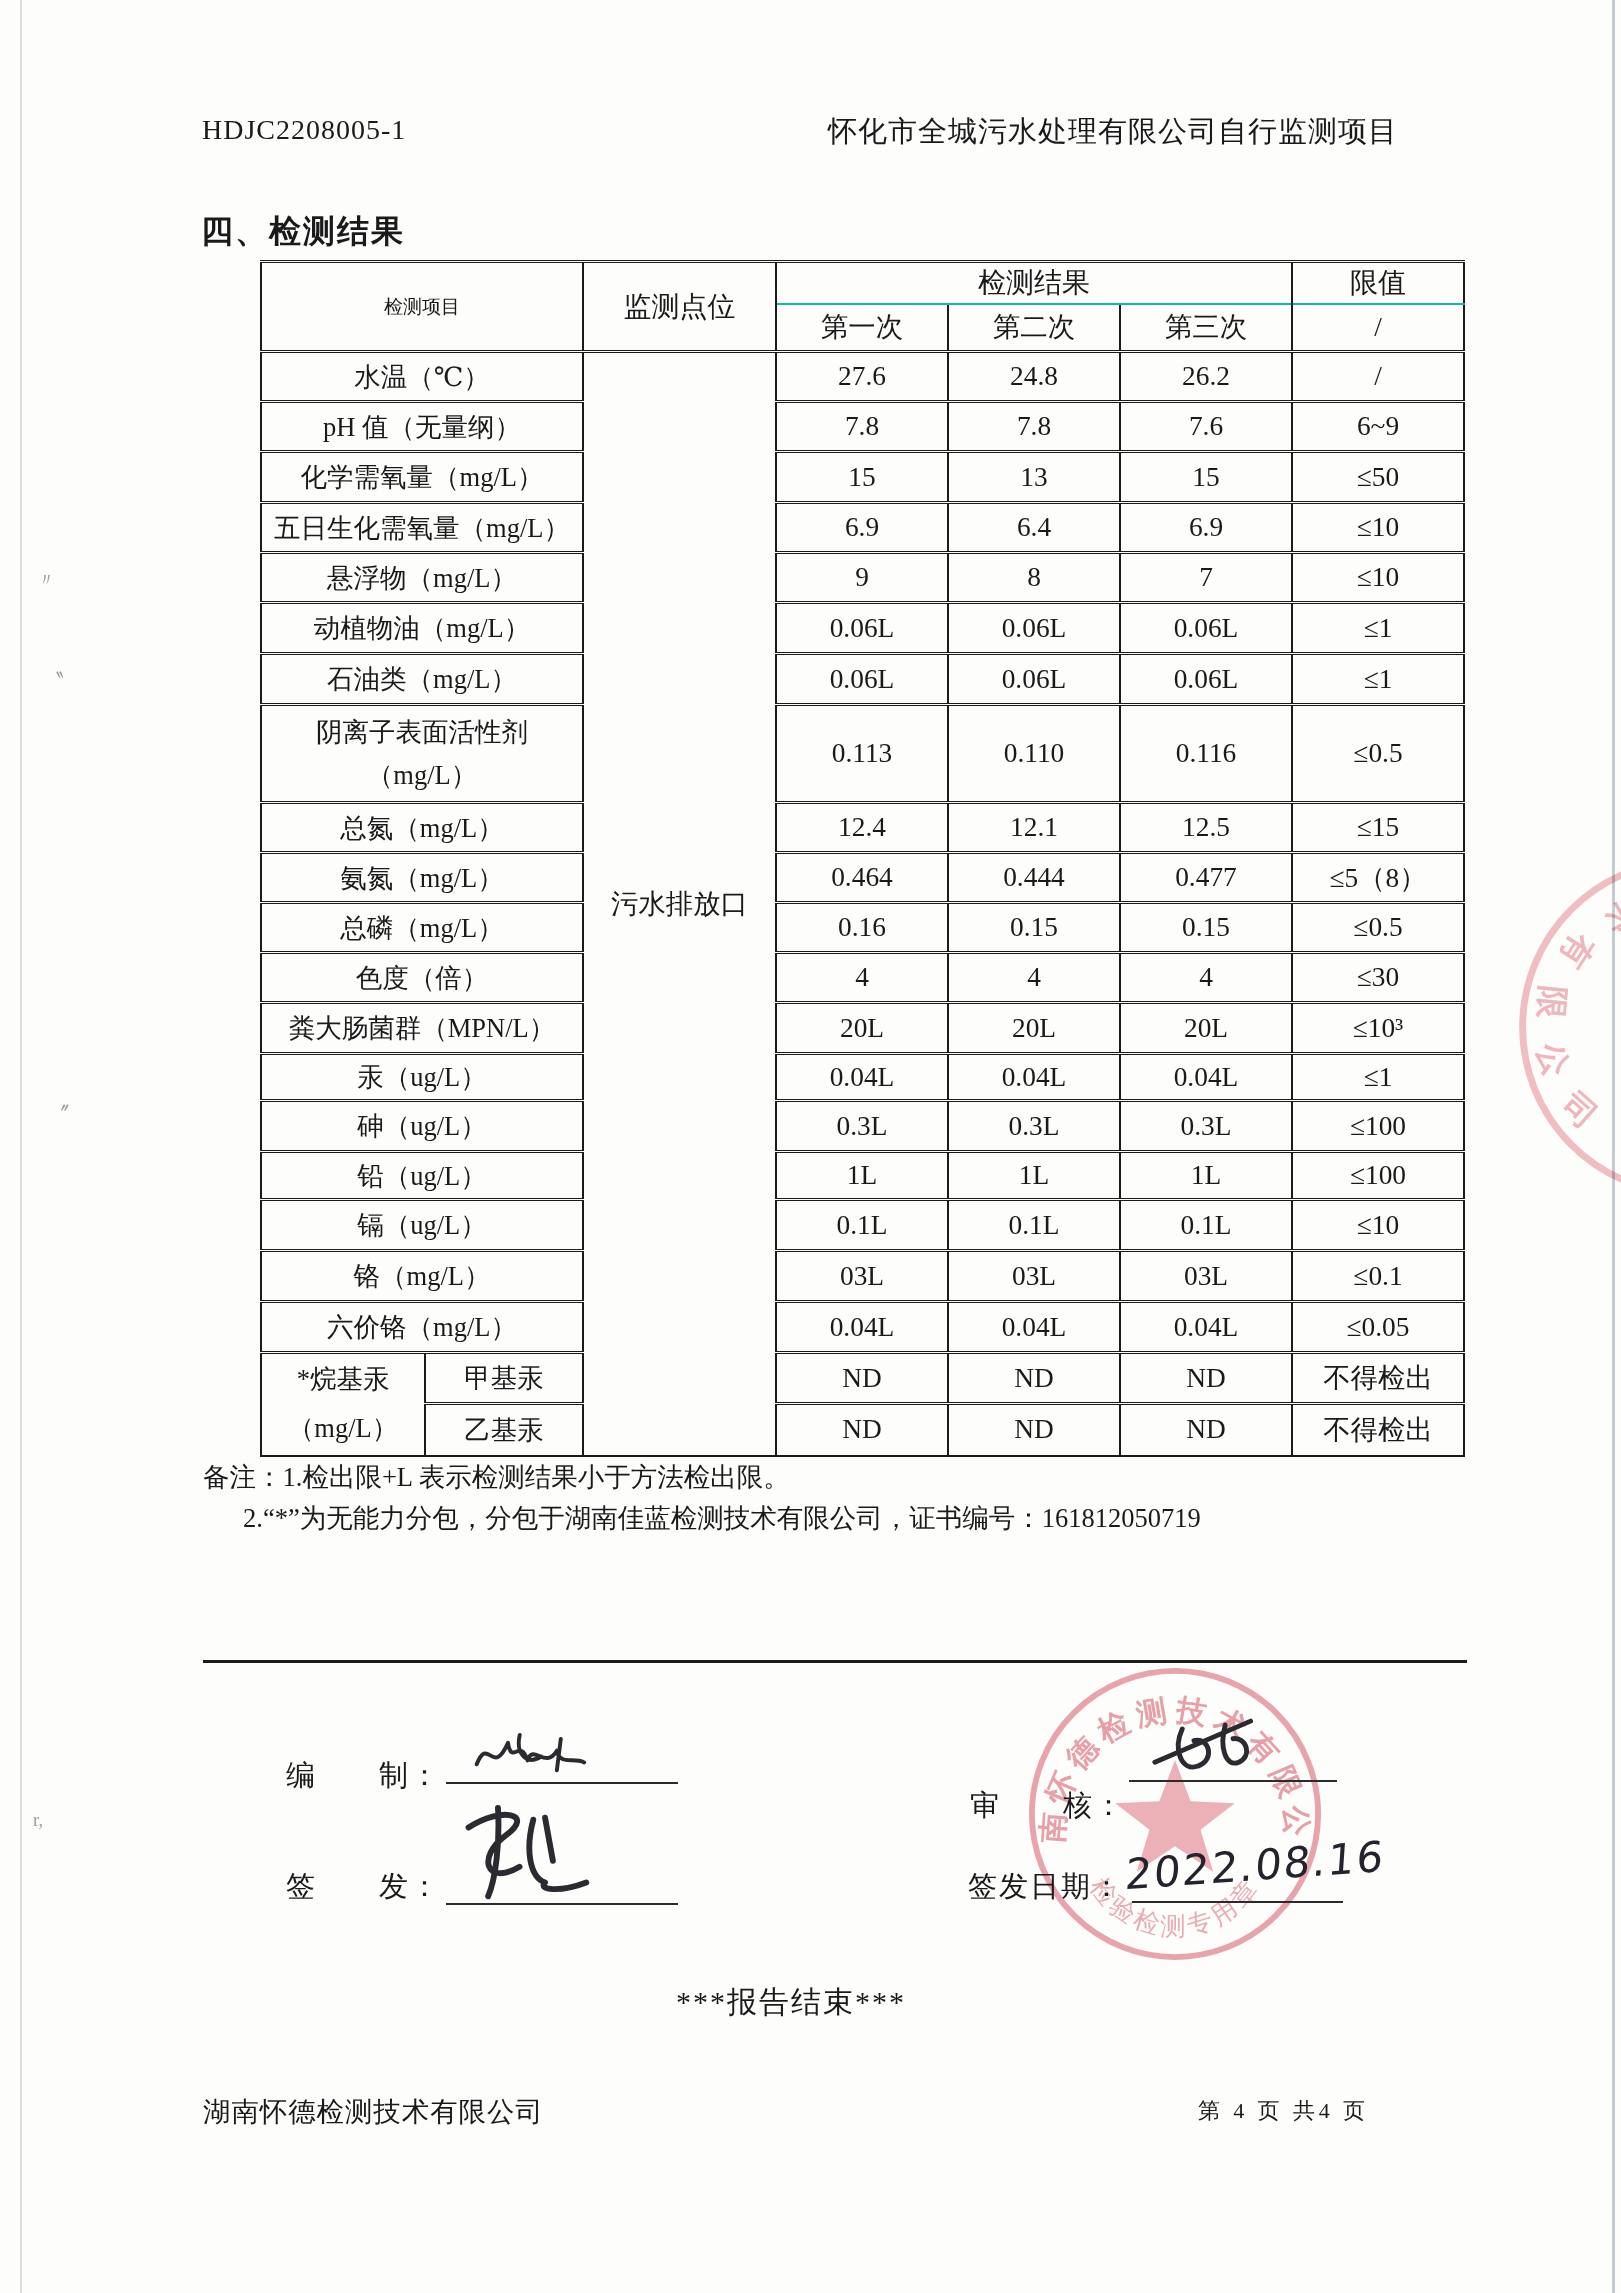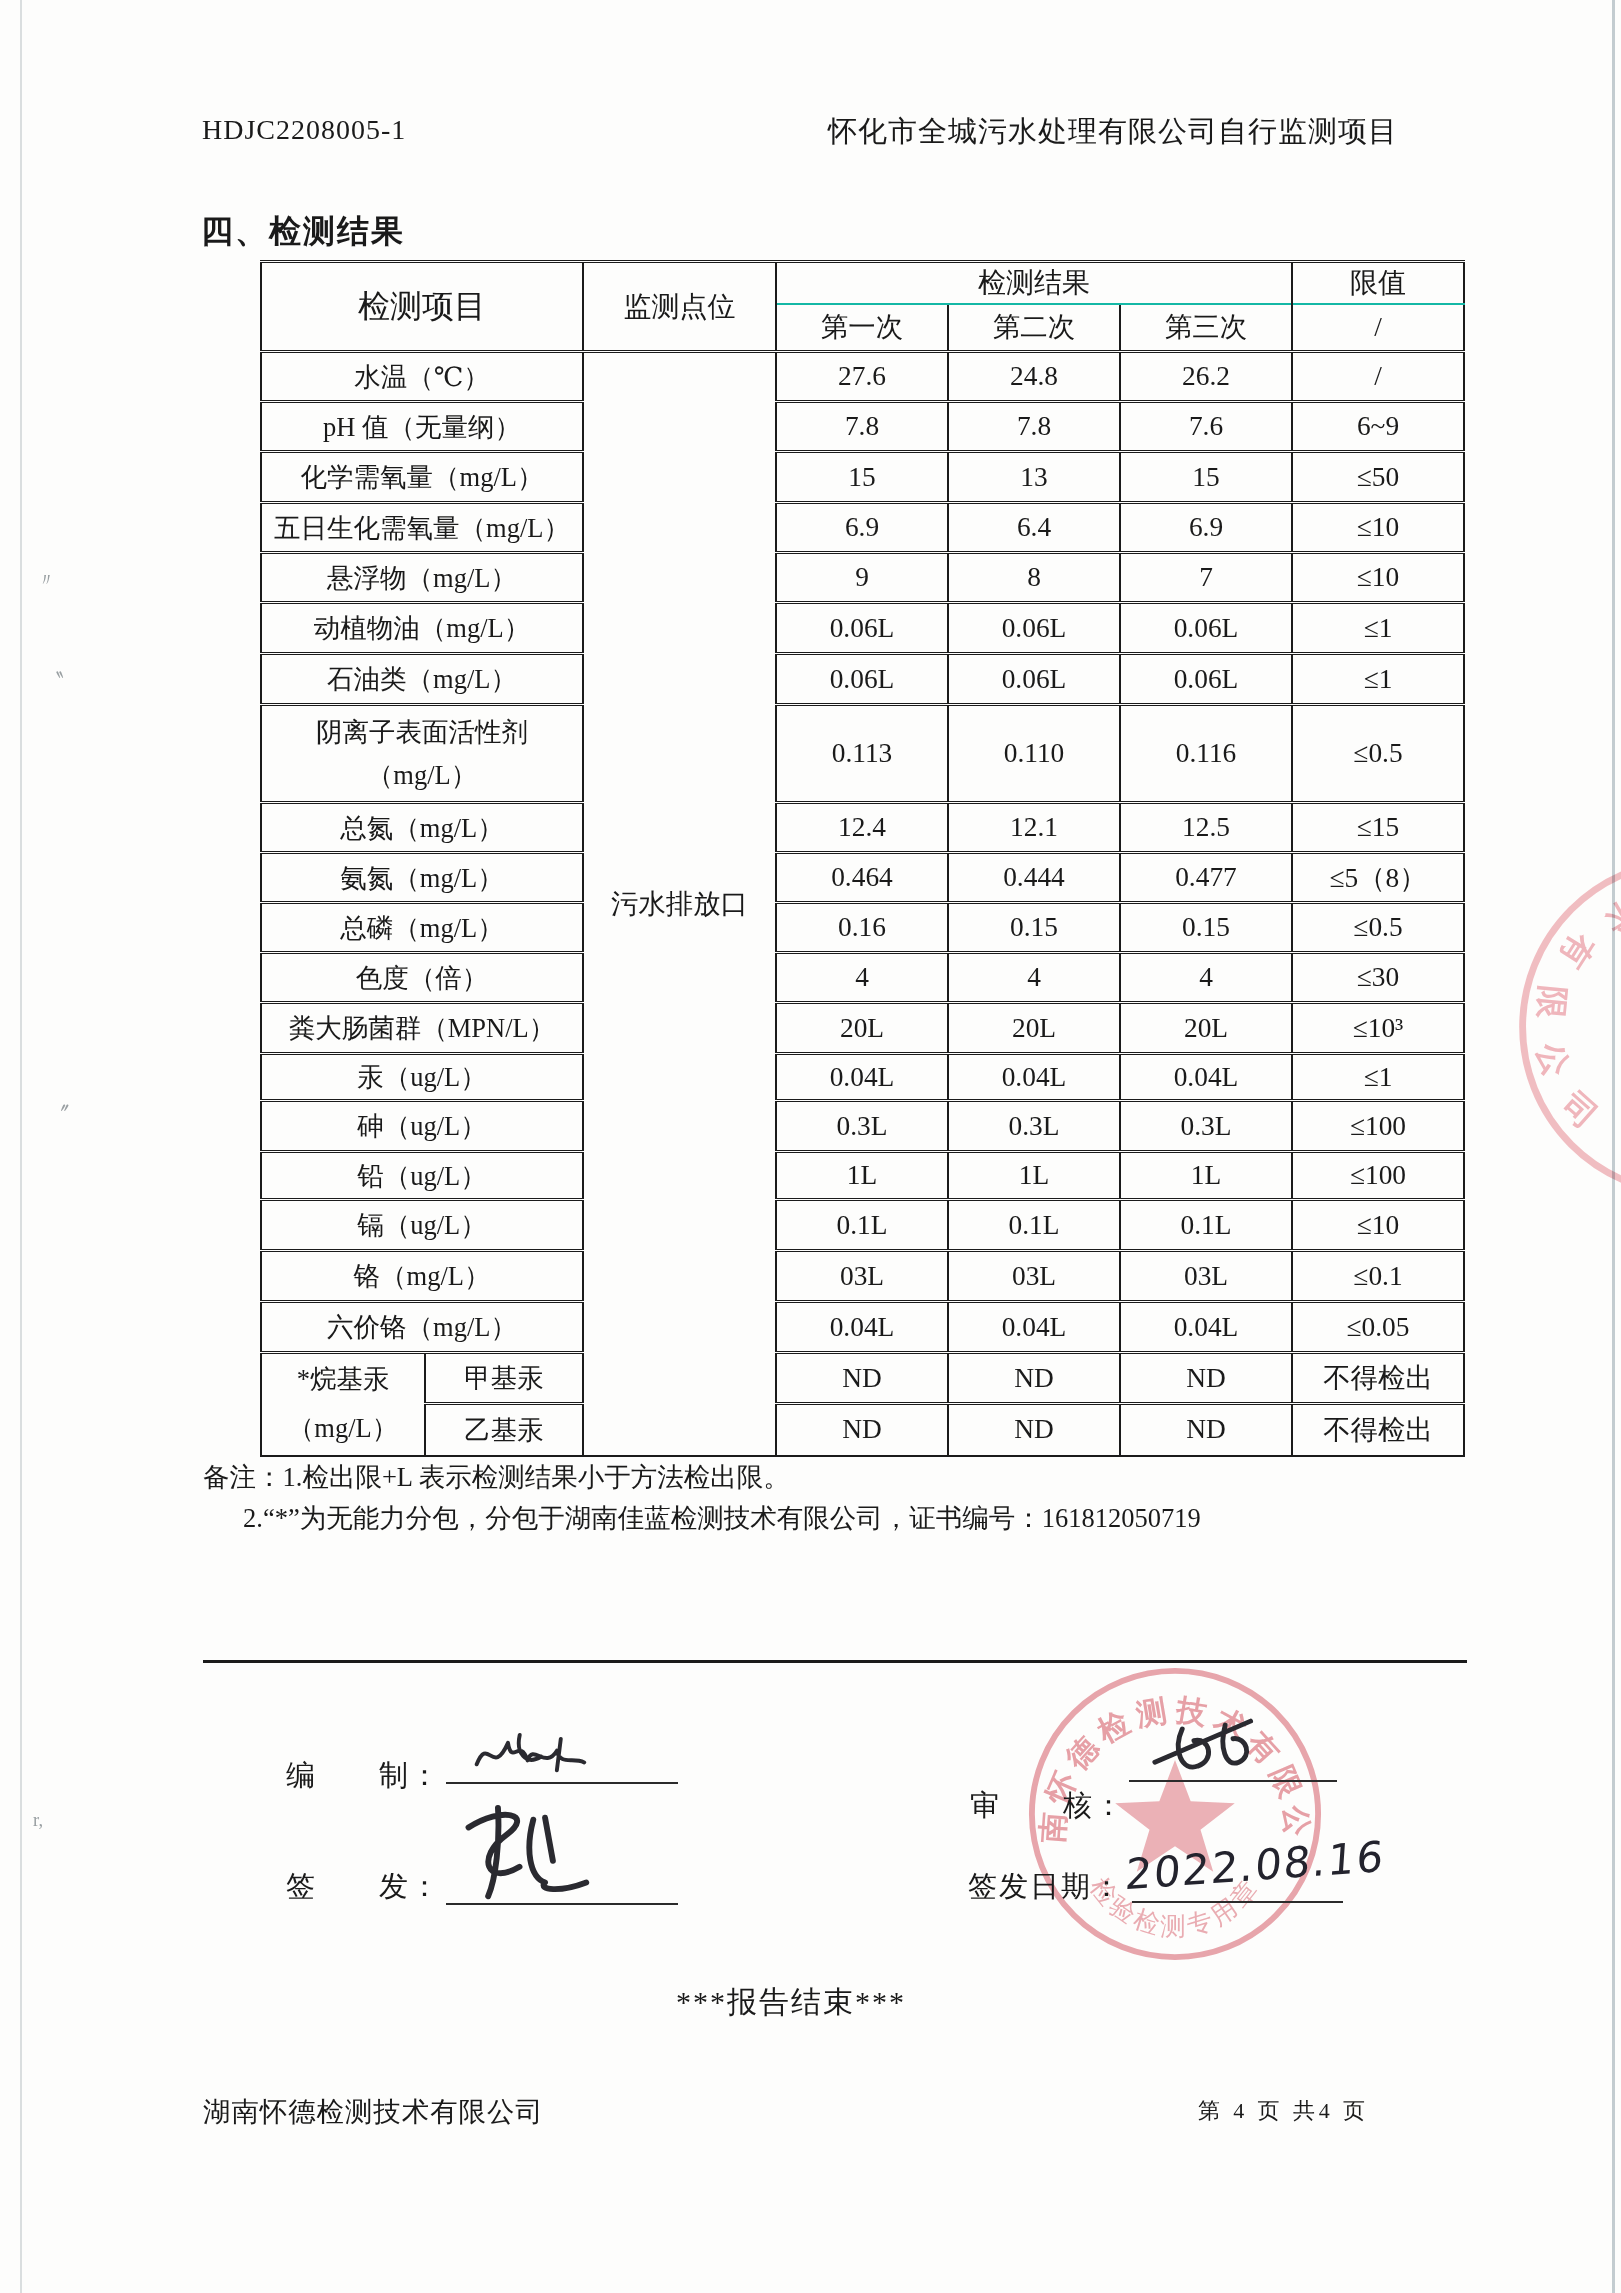--- a/index.html
+++ b/index.html
@@ -59,21 +59,21 @@
       <col style="width:164px">
         <col style="width:158px">
         <col style="width:193px">
       <col style="width:172px">
         <col style="width:172px">
         <col style="width:172px">
         <col style="width:172px">
     </colgroup>
     <tbody>
         <tr style="height:42px">
-      <th colspan="2" rowspan="2" style="font-size:32px">检测项目</th>
+      <th colspan="2" rowspan="2" style="font-size:19px">检测项目</th>
       <th rowspan="2" style="font-size:28px">监测点位</th>
       <th colspan="3" style="font-size:28px">检测结果</th>
       <th style="font-size:28px">限值</th>
     </tr>
     <tr style="height:48px" class="hdr2">
       <th>第一次</th>
       <th>第二次</th>
       <th>第三次</th>
       <th>/</th>
     </tr>

